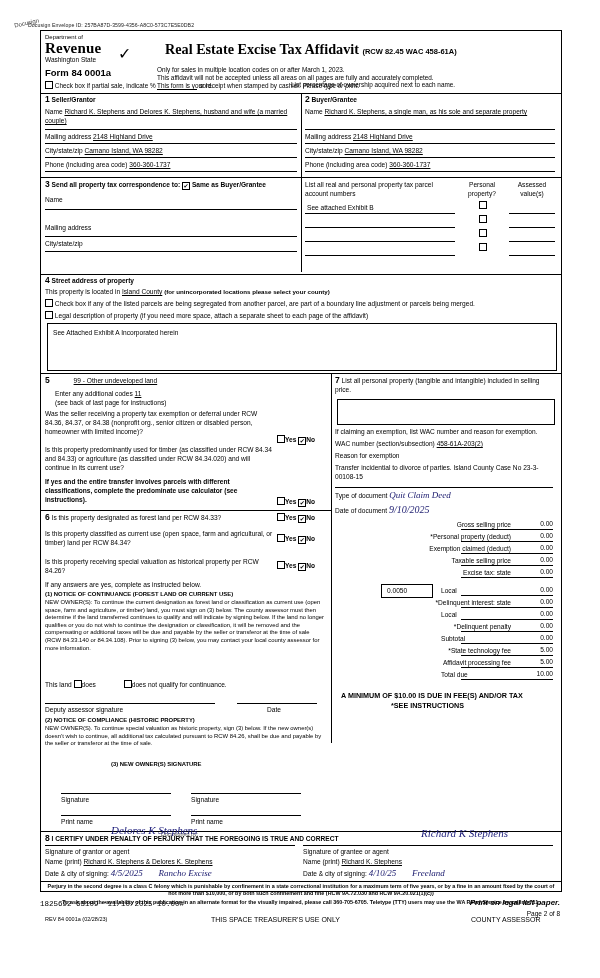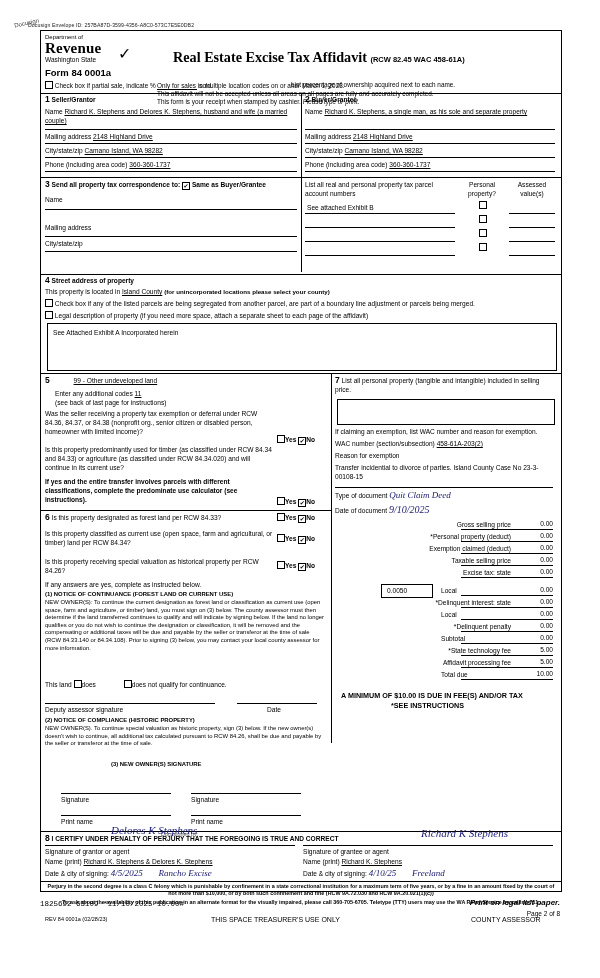--- a/index.html
+++ b/index.html
@@ -9,21 +9,21 @@
   .docu-seal{position:absolute;top:20px;left:14px;font-size:6px;color:#444;transform:rotate(-12deg);}
   .frame{position:absolute;left:40px;top:30px;width:520px;height:860px;border:1px solid #000;}
   .hdr{position:absolute;left:0;top:0;width:100%;height:46px;}
   .logo{position:absolute;left:4px;top:3px;width:108px;}
   .logo .l1{font-size:6px;}
   .logo .l2{font-size:15px;font-weight:bold;font-family:"Liberation Serif",serif;letter-spacing:.2px;}
   .logo .l3{font-size:6.5px;margin-top:-1px;}
   .logo .l4{font-size:9.5px;font-weight:bold;margin-top:4px;}
   .logo .swoosh{position:absolute;left:73px;top:10px;font-size:16px;color:#000;}
   .title{position:absolute;left:116px;top:2px;width:400px;}
-  .title h1{margin:16px;font-size:14.2px;font-weight:bold;font-family:"Liberation Serif",serif;}
+  .title h1{margin:8px;font-size:14.2px;font-weight:bold;font-family:"Liberation Serif",serif;}
   .title h1 span.rcw{font-size:7.5px;font-weight:bold;font-family:"Liberation Sans",sans-serif;}
   .title p{margin:0;font-size:6.4px;line-height:8px;}
   .sub{position:absolute;left:4px;top:50px;font-size:6.4px;}
   .sub2{position:absolute;left:250px;top:50px;font-size:6.4px;}
   .hr{position:absolute;left:0;width:100%;border-top:1px solid #000;}
   .num{font-weight:bold;font-size:8.5px;}
   .cell{position:absolute;font-size:6.6px;line-height:9px;}
   .hand{font-family:"Liberation Serif",serif;font-style:italic;color:#1a1a6e;}
   .box{display:inline-block;width:6px;height:6px;border:1px solid #000;vertical-align:-1px;}
   .boxc{display:inline-block;width:6px;height:6px;border:1px solid #000;vertical-align:-1px;text-align:center;font-size:6px;line-height:6px;}

